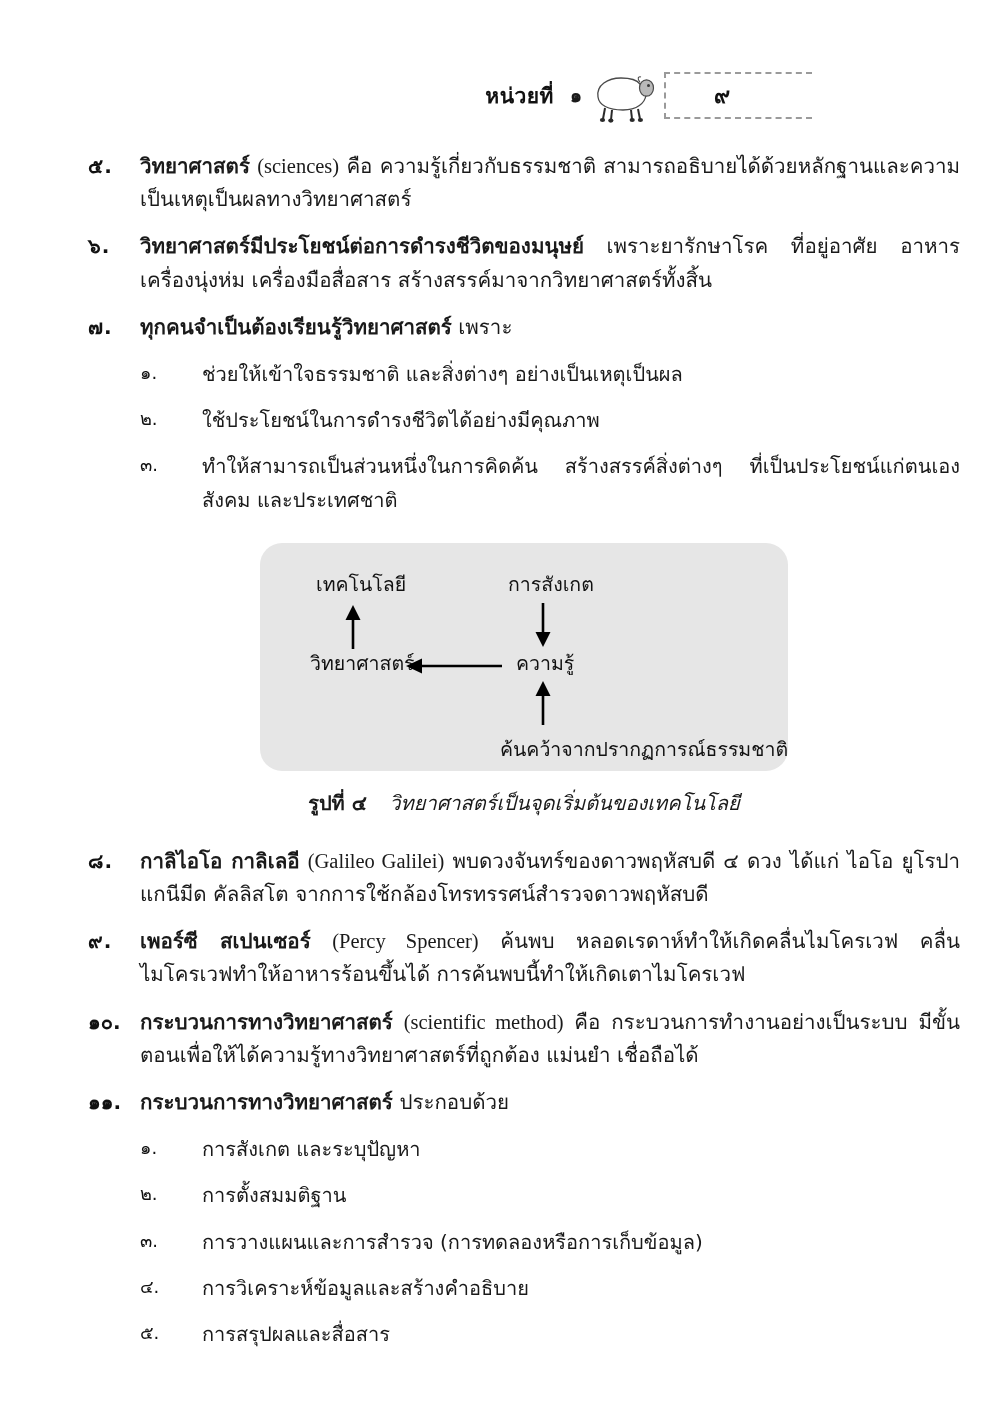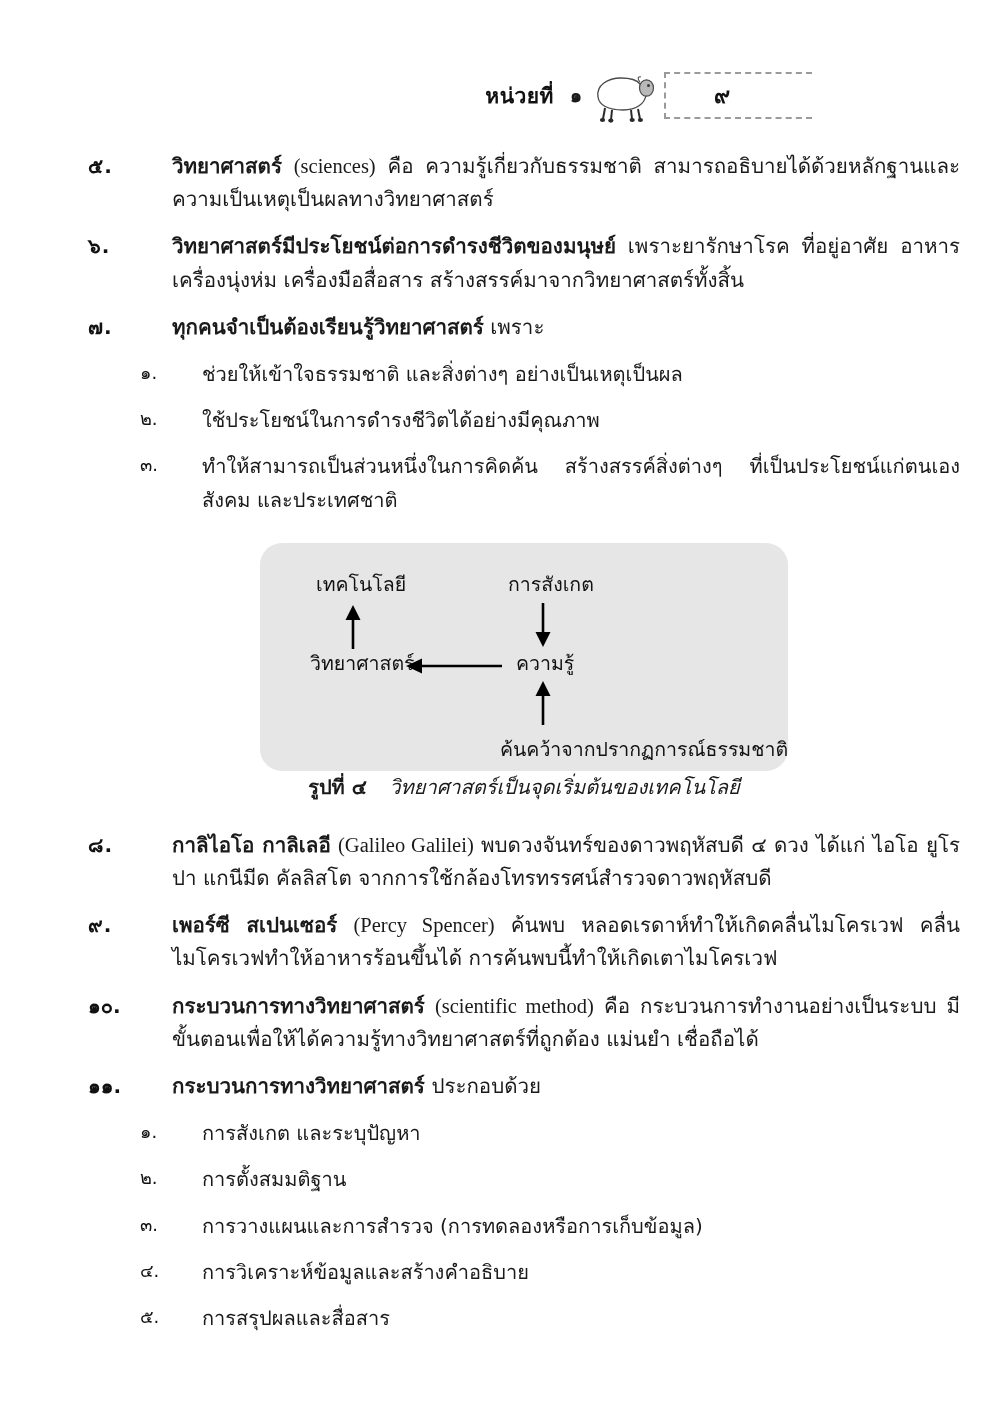--- a/index.html
+++ b/index.html
@@ -84,21 +84,20 @@
     color: #111;
   }
   .item.lvl1 .num { width: 52px; }
   .item.lvl1.wide .num { width: 52px; letter-spacing: 0px; }
   .item .body {
     flex: 1 1 auto;
     font-size: 20.5px;
     line-height: 1.62;
     text-align: justify;
     text-justify: inter-word;
-    margin-left: 32px;
   }
   .item .body .lead {
     font-weight: bold;
   }
   .item .body .roman {
     font-family: "Liberation Serif", "DejaVu Serif", serif;
     font-weight: normal;
   }
   .sublist {
     margin-left: 52px;
@@ -124,21 +123,21 @@
   }
 
   
   .figure {
     margin: 26px 0 0 0;
   }
   .diagram {
     position: relative;
     width: 528px;
     height: 228px;
-    margin: 0 auto;
+    margin: 16px auto;
     background: #e6e6e6;
     border-radius: 22px;
   }
   .diagram .lbl {
     position: absolute;
     font-size: 19.5px;
     color: #111;
     white-space: nowrap;
   }
   .lbl-tech      { left: 56px;  top: 26px; }

